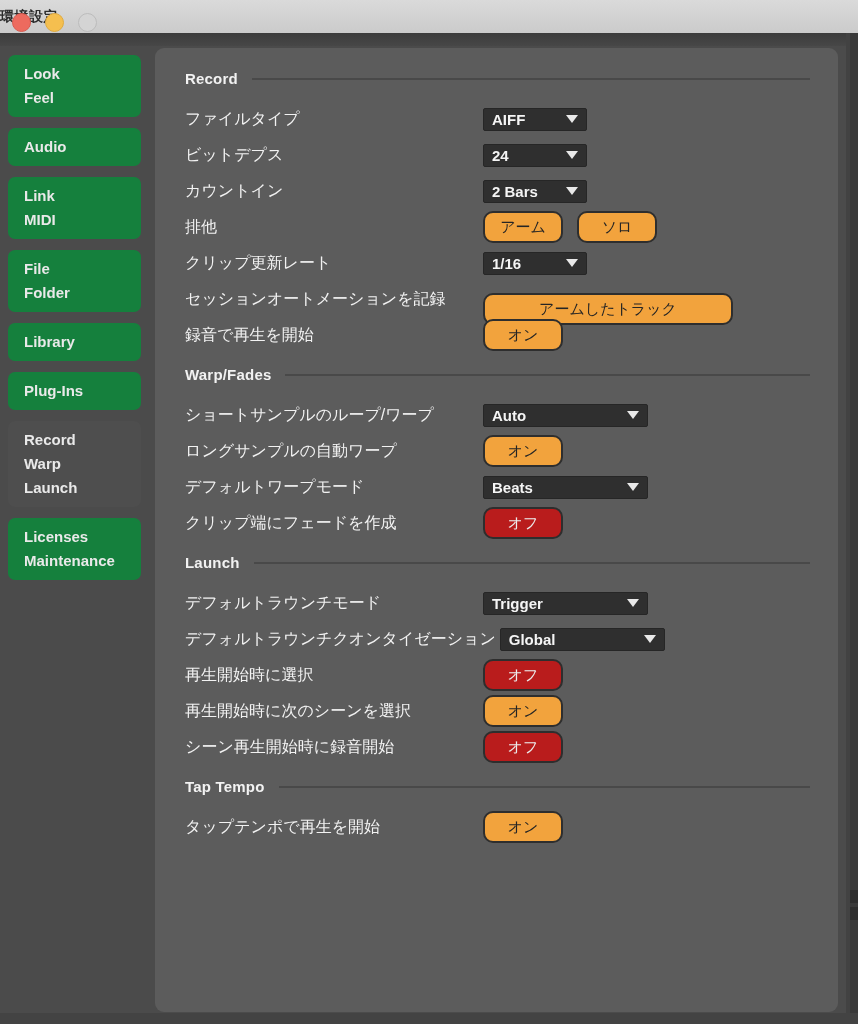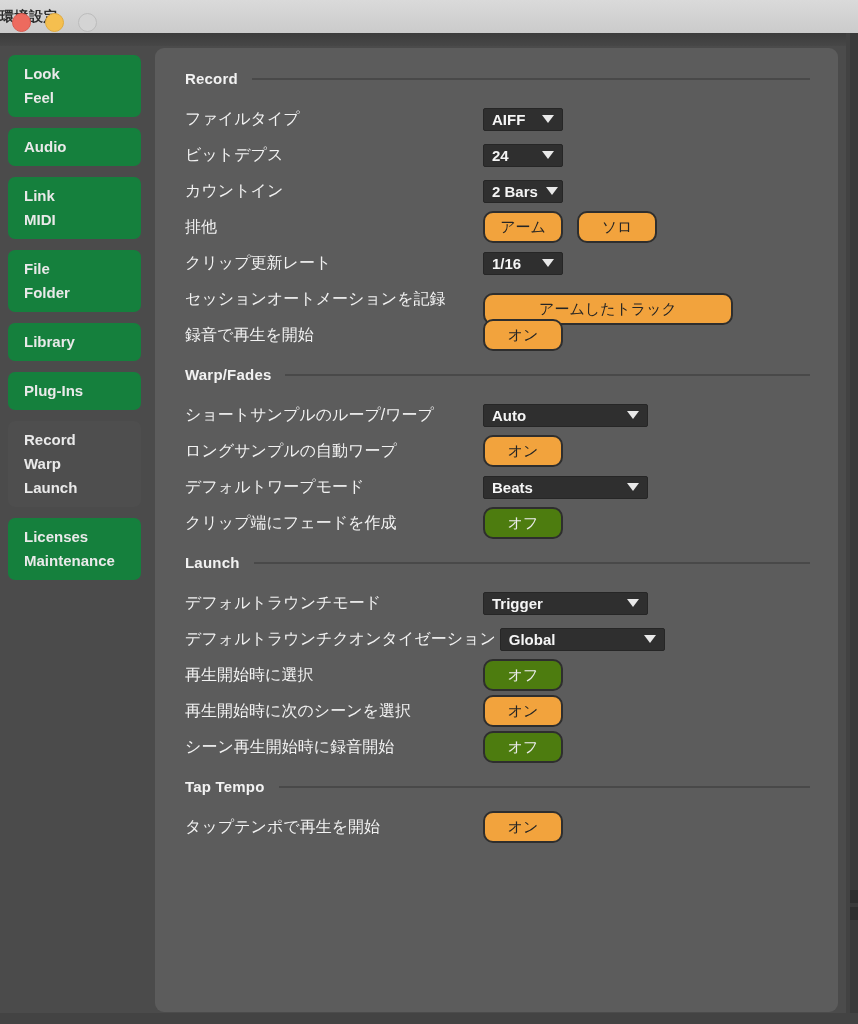--- a/index.html
+++ b/index.html
@@ -55,32 +55,32 @@
   .row { height:36px; display:flex; align-items:center; }
   .row-label { min-width:298px; color:#f2f2f2; font-size:16px; white-space:nowrap; padding-right:4px; box-sizing:border-box; }
 
   .dropdown {
     height:23px; background:#2f2f2f; border:1px solid #262626; box-sizing:border-box;
     display:flex; align-items:center; border-radius:2px;
     color:#f5f5f5; font-weight:bold; font-size:15px; padding:0 8px; cursor:default;
   }
   .dropdown .dd-value { flex:1; white-space:nowrap; }
   .dropdown .dd-arrow { width:0; height:0; border-left:6px solid transparent; border-right:6px solid transparent; border-top:8px solid #e9e9e9; margin-left:8px; }
-  .dropdown.sm { width:80px; }
+  .dropdown.sm { width:104px; }
   .dropdown.lg { width:165px;justify-content:center; }
 
   .toggle {
     height:32px; box-sizing:border-box; border:2px solid #2e2e2e; border-radius:10px;
     display:flex; align-items:center; justify-content:center;
     font-size:15px; cursor:default; white-space:nowrap;
   }
   .toggle.sm { width:80px; }
   .toggle.xl { width:250px;margin-top:20px; }
   .toggle.on  { background:#f2a33d; color:#252525; }
-  .toggle.off { background:#4d7c0f; color:#ececec; }
+  .toggle.off { background:#b91c1c; color:#ececec; }
   .toggle + .toggle { margin-left:14px; }
 </style>
 </head>
 <body>
 
 <div class="screen">
   <div class="top-black-line"></div>
 
   <div class="titlebar">
     <span class="traffic close"></span>

